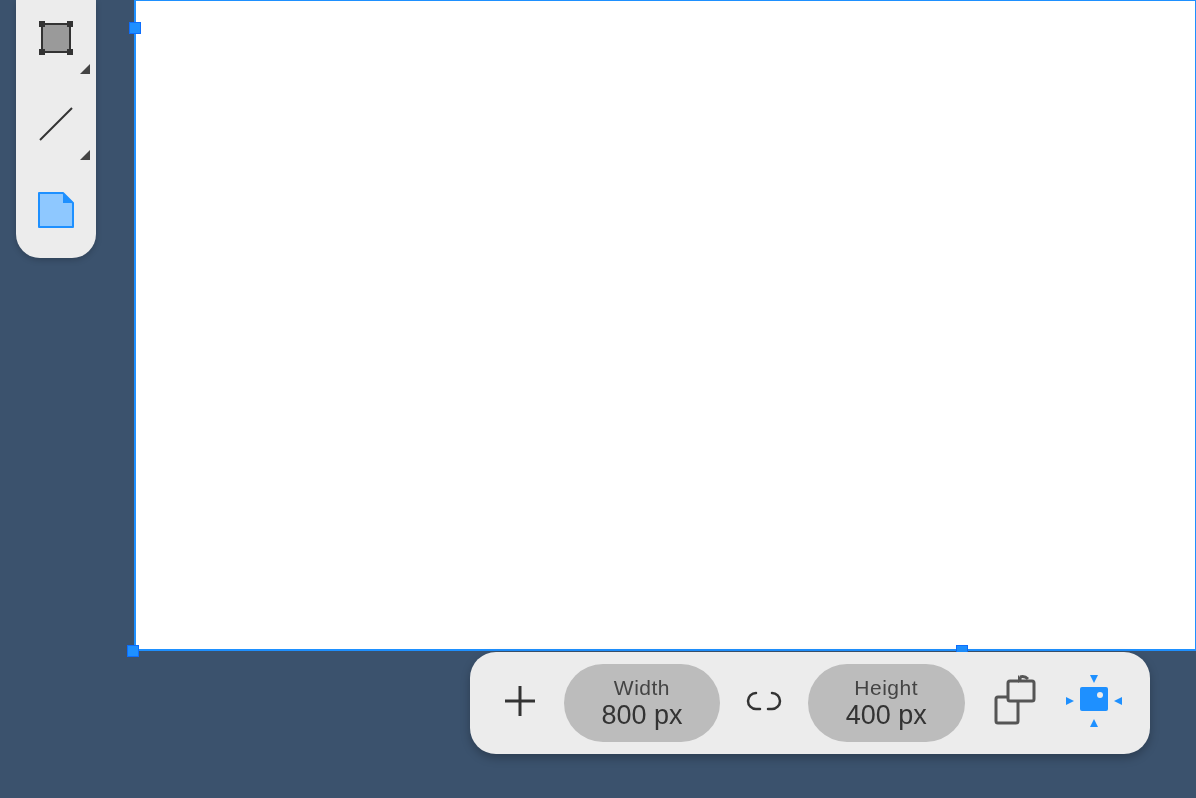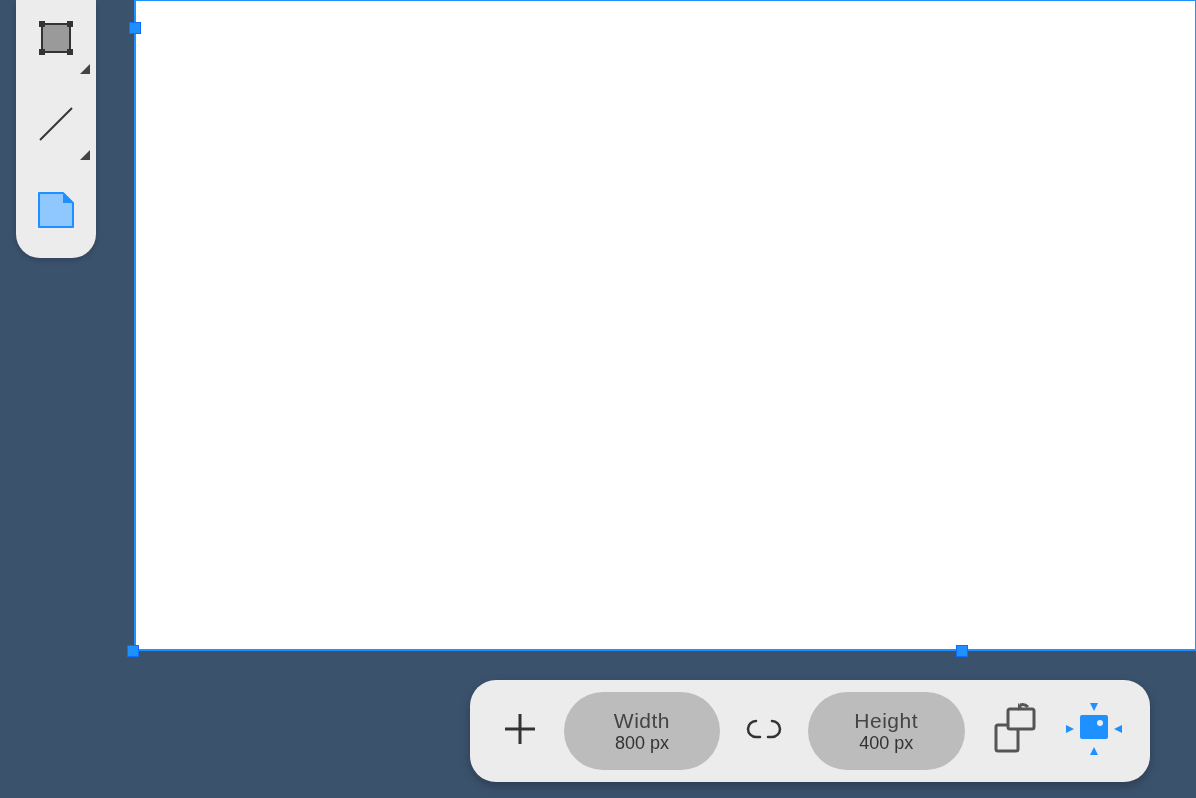--- a/index.html
+++ b/index.html
@@ -59,21 +59,21 @@
     right: -6px; bottom: -6px;
     width: 0; height: 0;
     border-left: 10px solid transparent;
     border-bottom: 10px solid #444;
   }
 
   
   .control-bar {
     position: absolute;
     left: 470px;
-    top: 680px;
+    top: 652px;
     width: 680px;
     height: 102px;
     background: #ececec;
     border-radius: 26px;
     display: flex;
     align-items: center;
     padding: 0 26px;
     gap: 20px;
     box-shadow: 0 4px 10px rgba(0,0,0,0.25);
   }
@@ -93,21 +93,21 @@
     justify-content:center;
     cursor:pointer;
   }
   .dim-pill .label {
     color:#444;
     font-size:21px;
     letter-spacing:0.5px;
   }
   .dim-pill .value {
     color:#333;
-    font-size:18px;
+    font-size:27px;
   }
   .link-btn {
     width:48px; height:48px;
     display:flex; align-items:center; justify-content:center;
     cursor:pointer;
   }
   .orient-btn, .fit-btn {
     width:60px; height:60px;
     display:flex; align-items:center; justify-content:center;
     cursor:pointer;

